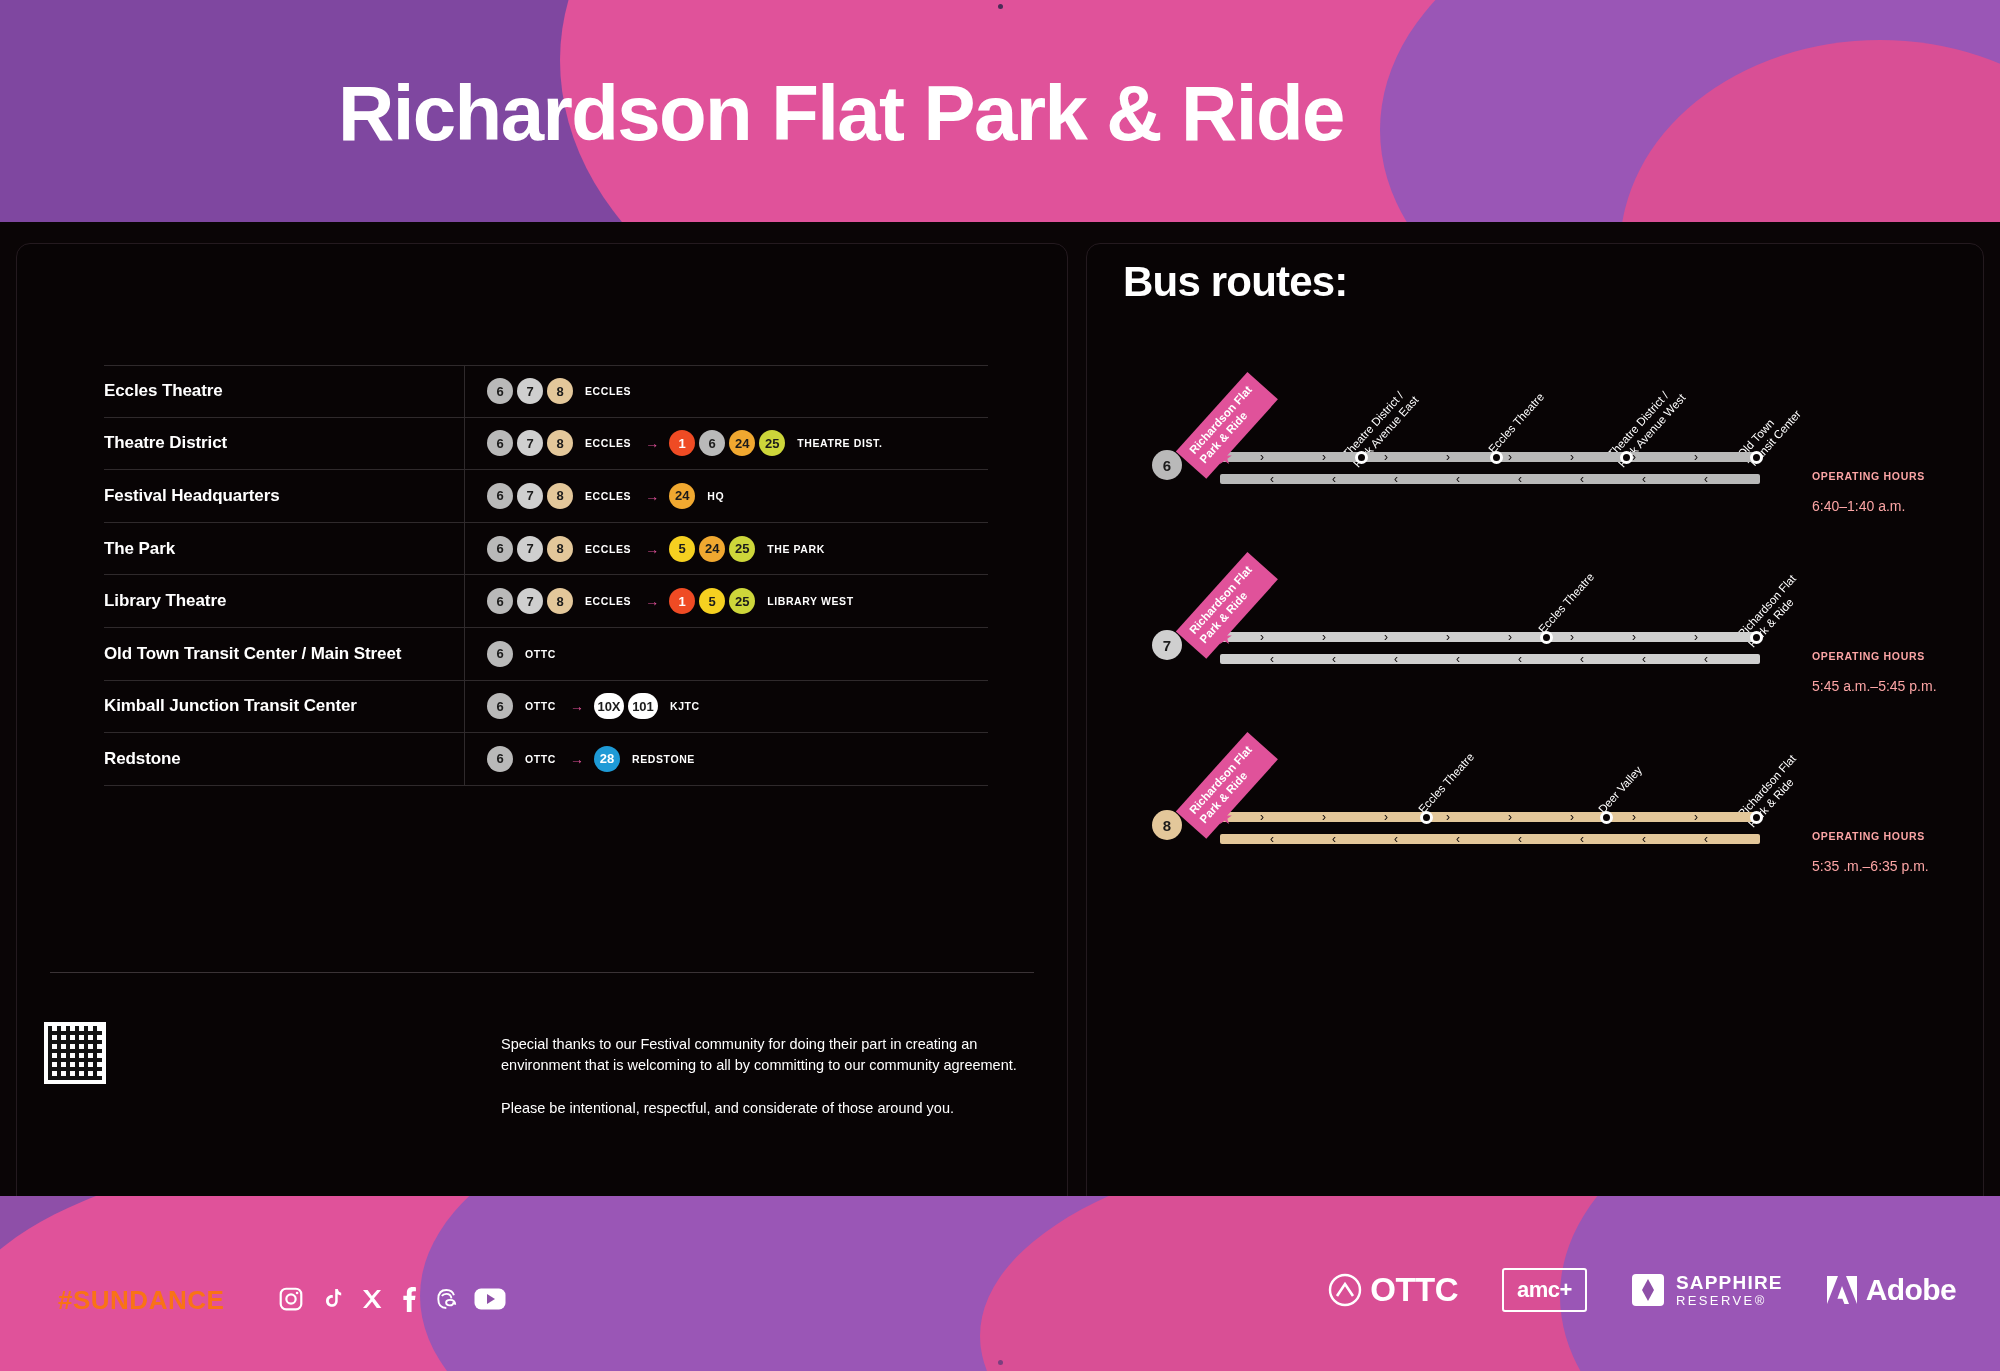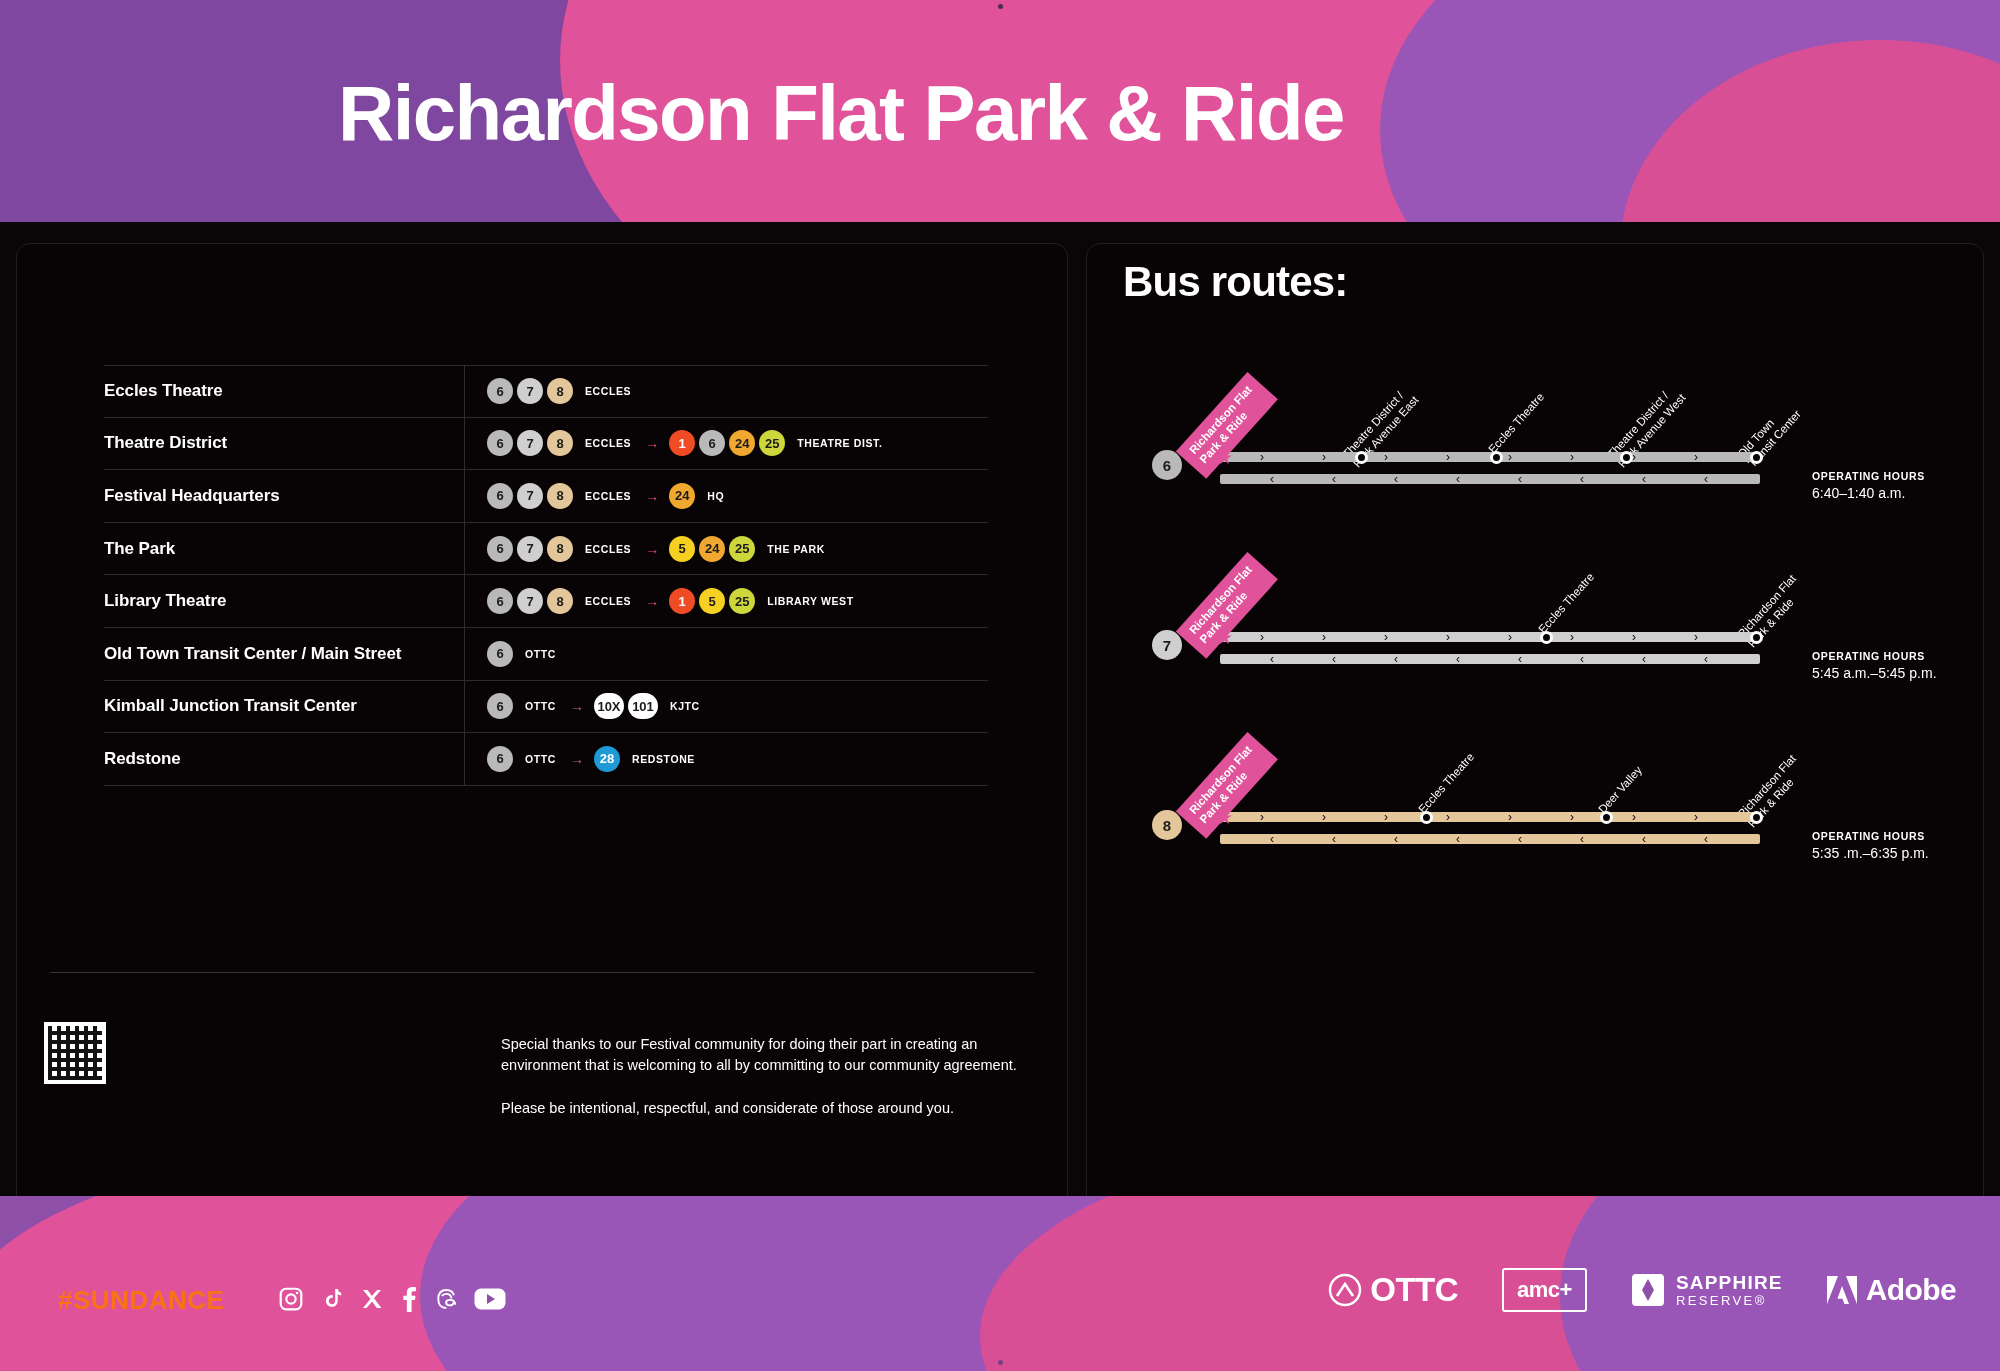--- a/index.html
+++ b/index.html
@@ -235,27 +235,27 @@
     color: #ffffff;
     font-size: 11.5px; font-weight: 700;
     line-height: 1.2;
     padding: 6px 10px 7px 10px;
     transform: rotate(-48deg);
     transform-origin: left bottom;
     white-space: nowrap;
   }
   .ophours {
     position: absolute;
-    color: #ffffff;
+    color: #fca5a5;
   }
   .ophours .oph-label {
     font-size: 10.5px; font-weight: 700; letter-spacing: 0.7px;
   }
   .ophours .oph-value {
-    font-size: 14px; margin-top: 3px;
+    font-size: 14px; margin-top: 16px;
   }
 
   
   .hash {
     position: absolute; left: 58px; top: 1285px;
     color: #f97316; font-size: 26px; font-weight: 700; letter-spacing: 0.5px;
   }
   .social {
     position: absolute; left: 278px; top: 1286px;
     display: flex; gap: 16px; align-items: center;

